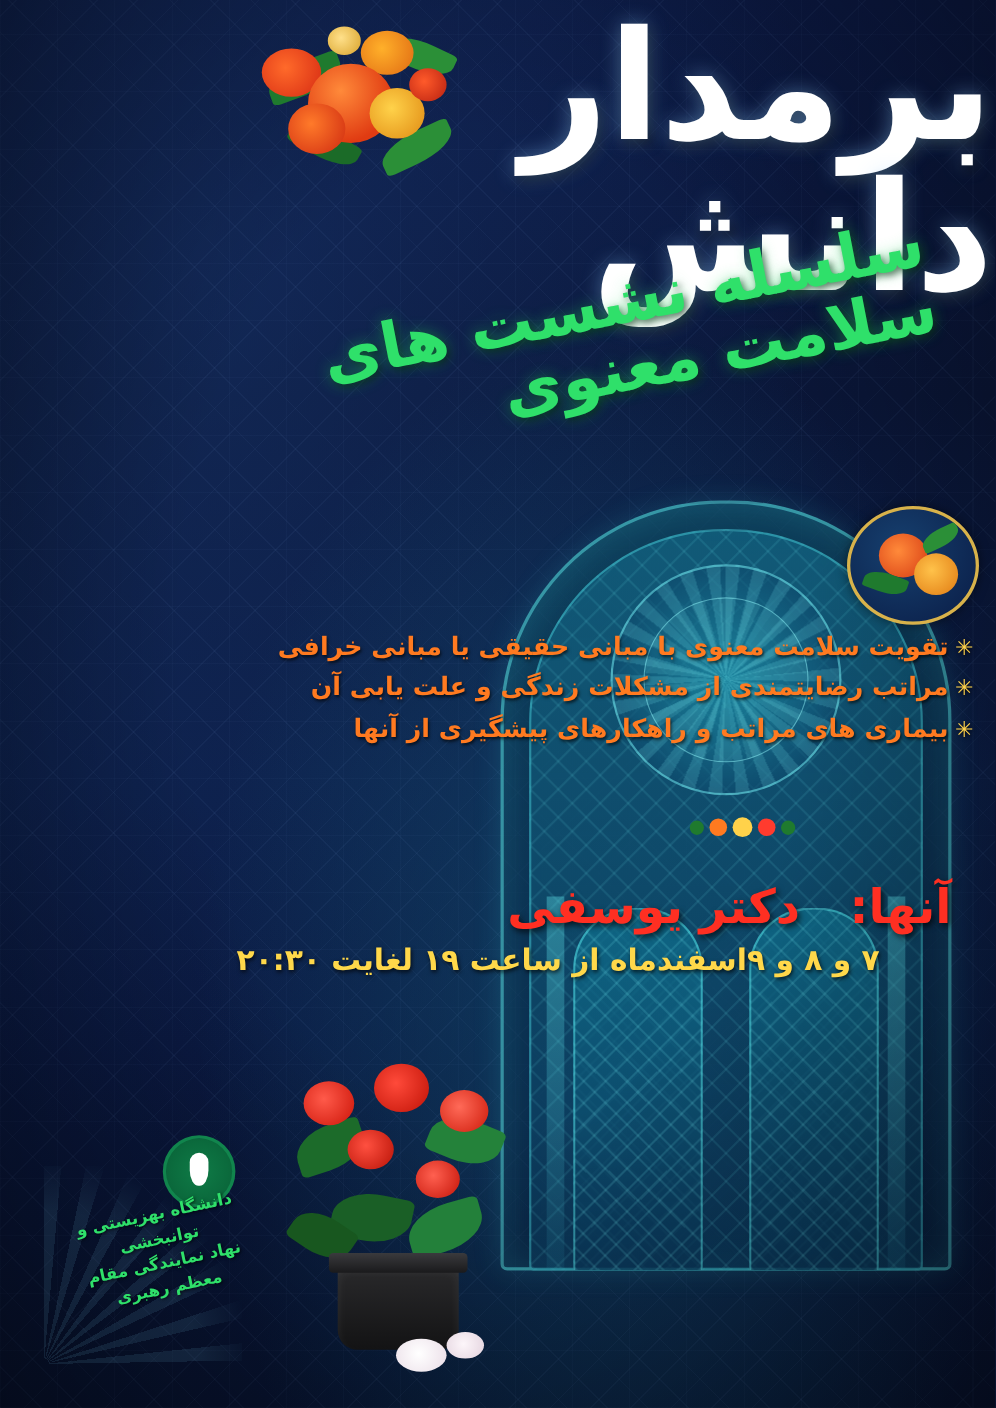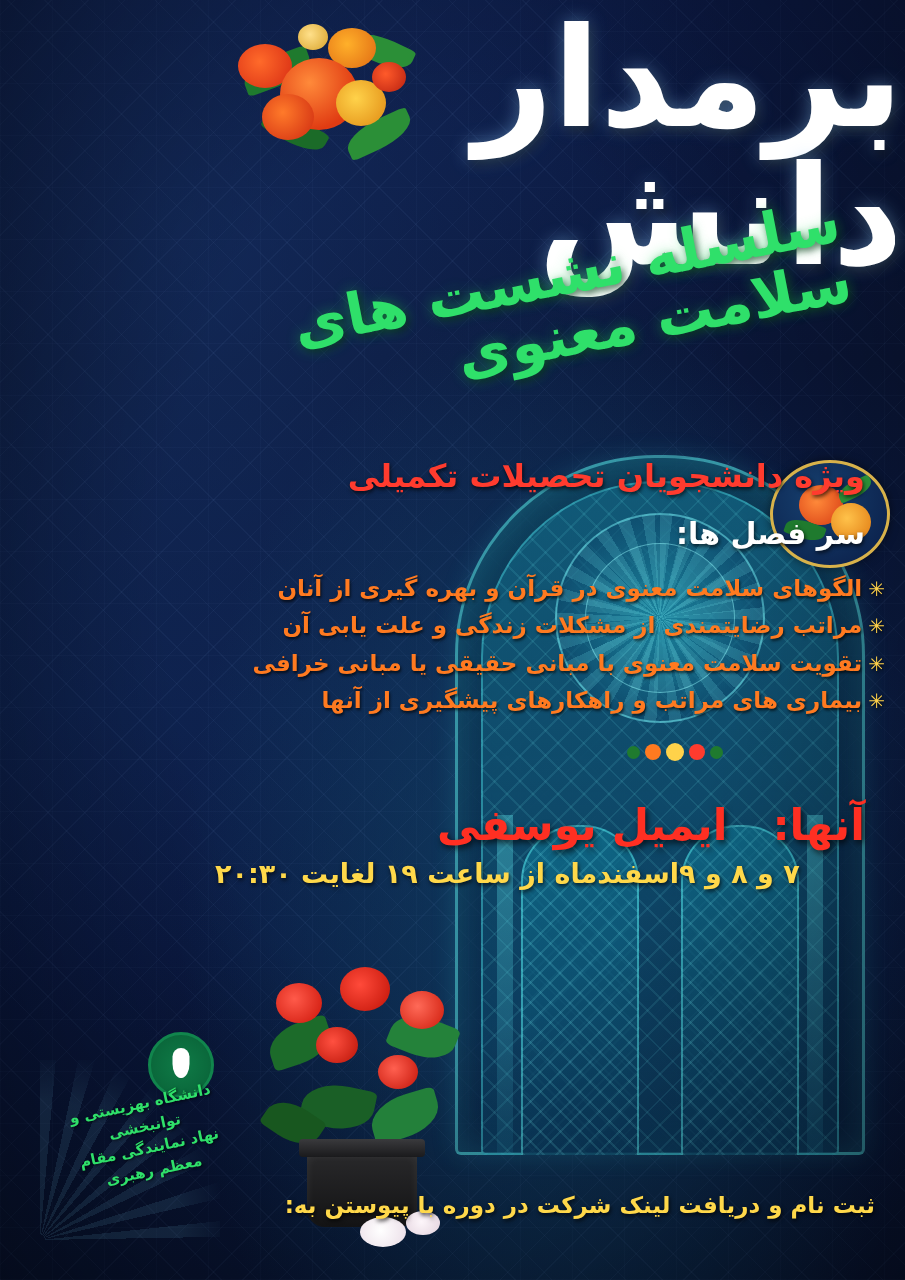--- a/index.html
+++ b/index.html
@@ -269,41 +269,38 @@
   <div class="oval-frame">
     <span class="petal" style="position:absolute;left:26px;top:22px;width:44px;height:40px;background:radial-gradient(circle at 40% 40%,#ff8a3a,#d63a12);"></span>
     <span class="petal" style="position:absolute;left:58px;top:40px;width:40px;height:38px;background:radial-gradient(circle at 40% 40%,#ffc24a,#e07a12);"></span>
     <span class="leafy" style="position:absolute;left:12px;top:58px;width:40px;height:18px;background:#1f7a2e;transform:rotate(20deg);"></span>
     <span class="leafy" style="position:absolute;left:64px;top:18px;width:36px;height:16px;background:#2b8f37;transform:rotate(-25deg);"></span>
   </div>
 
   <div class="title-main">برمدار دانش</div>
   <div class="title-sub">سلسله نشست های سلامت معنوی</div>
 
-  <div class="audience">ویژه دانشجویان تحصیلات تکمیلی</div>
-  <div class="headings-label">سر فصل ها:</div>
 
   <div class="topics">
-    <div class="topic-item"><span class="star">✳</span><span>الگوهای سلامت معنوی در قرآن و بهره گیری از آنان</span></div>
+    <div class="topic-item"><span class="star">✳</span><span>تقویت سلامت معنوی با مبانی حقیقی یا مبانی خرافی</span></div>
     <div class="topic-item"><span class="star">✳</span><span>مراتب رضایتمندی از مشکلات زندگی و علت یابی آن</span></div>
-    <div class="topic-item"><span class="star">✳</span><span>تقویت سلامت معنوی با مبانی حقیقی یا مبانی خرافی</span></div>
     <div class="topic-item"><span class="star">✳</span><span>بیماری های مراتب و راهکارهای پیشگیری از آنها</span></div>
   </div>
 
   <div class="divider-orn">
     <i style="background:#1f7a2e;"></i>
     <i style="background:#ff7a20;width:16px;height:16px;"></i>
     <i style="background:#ffd24a;width:18px;height:18px;"></i>
     <i style="background:#ff3b2e;width:16px;height:16px;"></i>
     <i style="background:#1f7a2e;"></i>
   </div>
 
   <div class="instructor">
     <span>آنها:</span>
-    <span class="name">ایمیل یوسفی</span>
+    <span class="name">دکتر یوسفی</span>
   </div>
 
   <div class="datetime">۷ و ۸ و ۹اسفندماه از ساعت ۱۹ لغایت ۲۰:۳۰</div>
 
 
   <div class="plant">
     <span class="leafy" style="left:18px;top:68px;width:64px;height:40px;background:#1c6b2a;transform:rotate(-18deg);"></span>
     <span class="leafy" style="left:140px;top:62px;width:66px;height:40px;background:#24823a;transform:rotate(22deg);"></span>
     <span class="leafy" style="left:52px;top:130px;width:72px;height:44px;background:#1a5f26;transform:rotate(12deg);"></span>
     <span class="leafy" style="left:120px;top:140px;width:70px;height:42px;background:#23803a;transform:rotate(-16deg);"></span>
@@ -321,15 +318,14 @@
   <div class="corner-ornament"></div>
 
   <div class="logo-block">
     <div class="logo-circle"></div>
     <div class="logo-text">
       <div>دانشگاه بهزیستی و توانبخشی</div>
       <div>نهاد نمایندگی مقام معظم رهبری</div>
     </div>
   </div>
 
-  <div class="register-note">ثبت نام و دریافت لینک شرکت در دوره با پیوستن به:</div>
 
 </div>
 
 </body></html>

